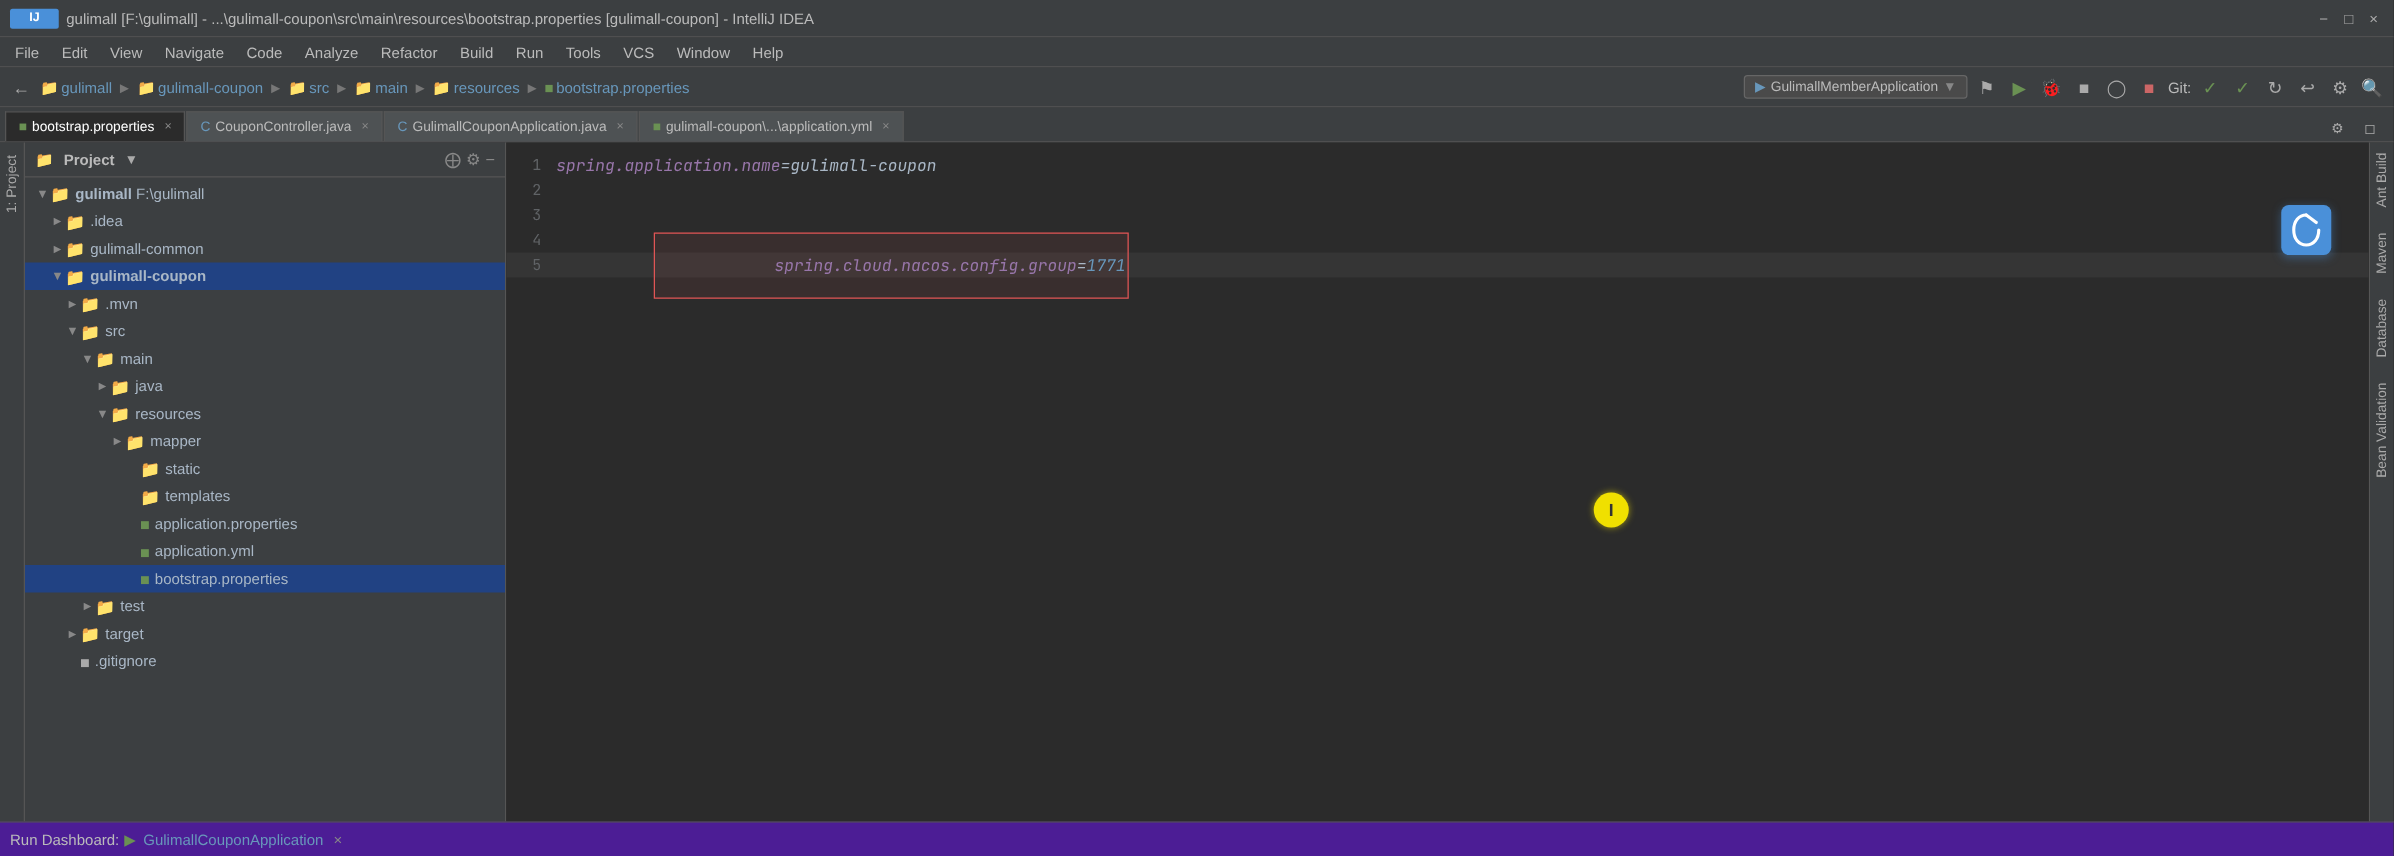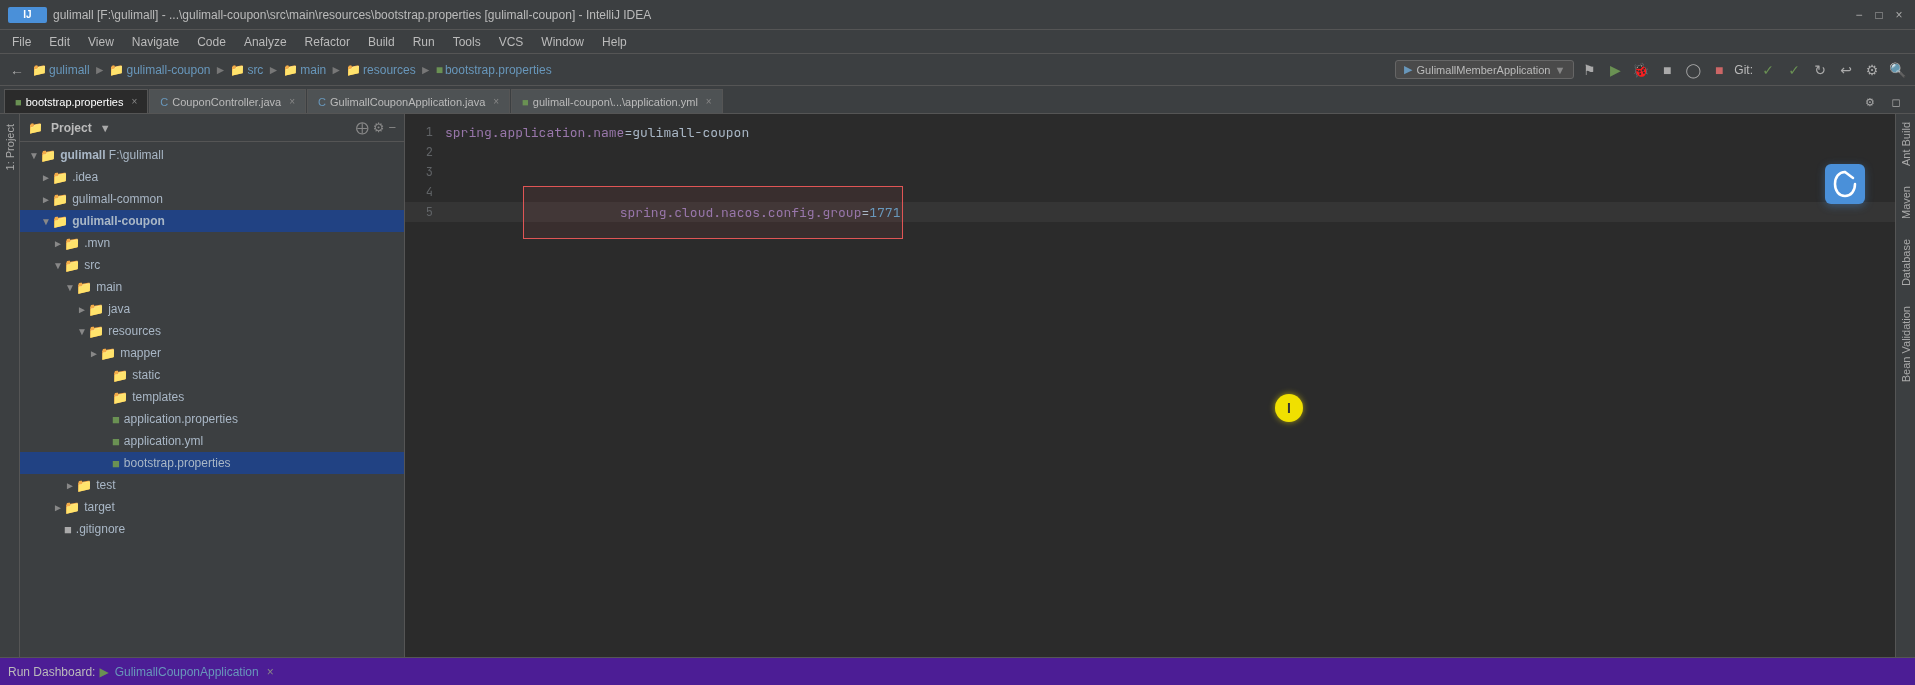--- a/index.html
+++ b/index.html
@@ -196,20 +196,21 @@
       text-align: right;
       padding-right: 12px;
       color: #606366;
       font-size: 12px;
       user-select: none;
       flex-shrink: 0;
     }
     .line-content {
       flex: 1;
       white-space: pre;
+      font-style: italic;
     }
     .code-line.highlighted-line {
       background: #353535;
     }
 
     .key-color { color: #9876aa; }
     .val-color { color: #a9b7c6; }
     .eq-color { color: #a9b7c6; }
     .url-color { color: #6a9153; }
     .num-color { color: #6897bb; }

